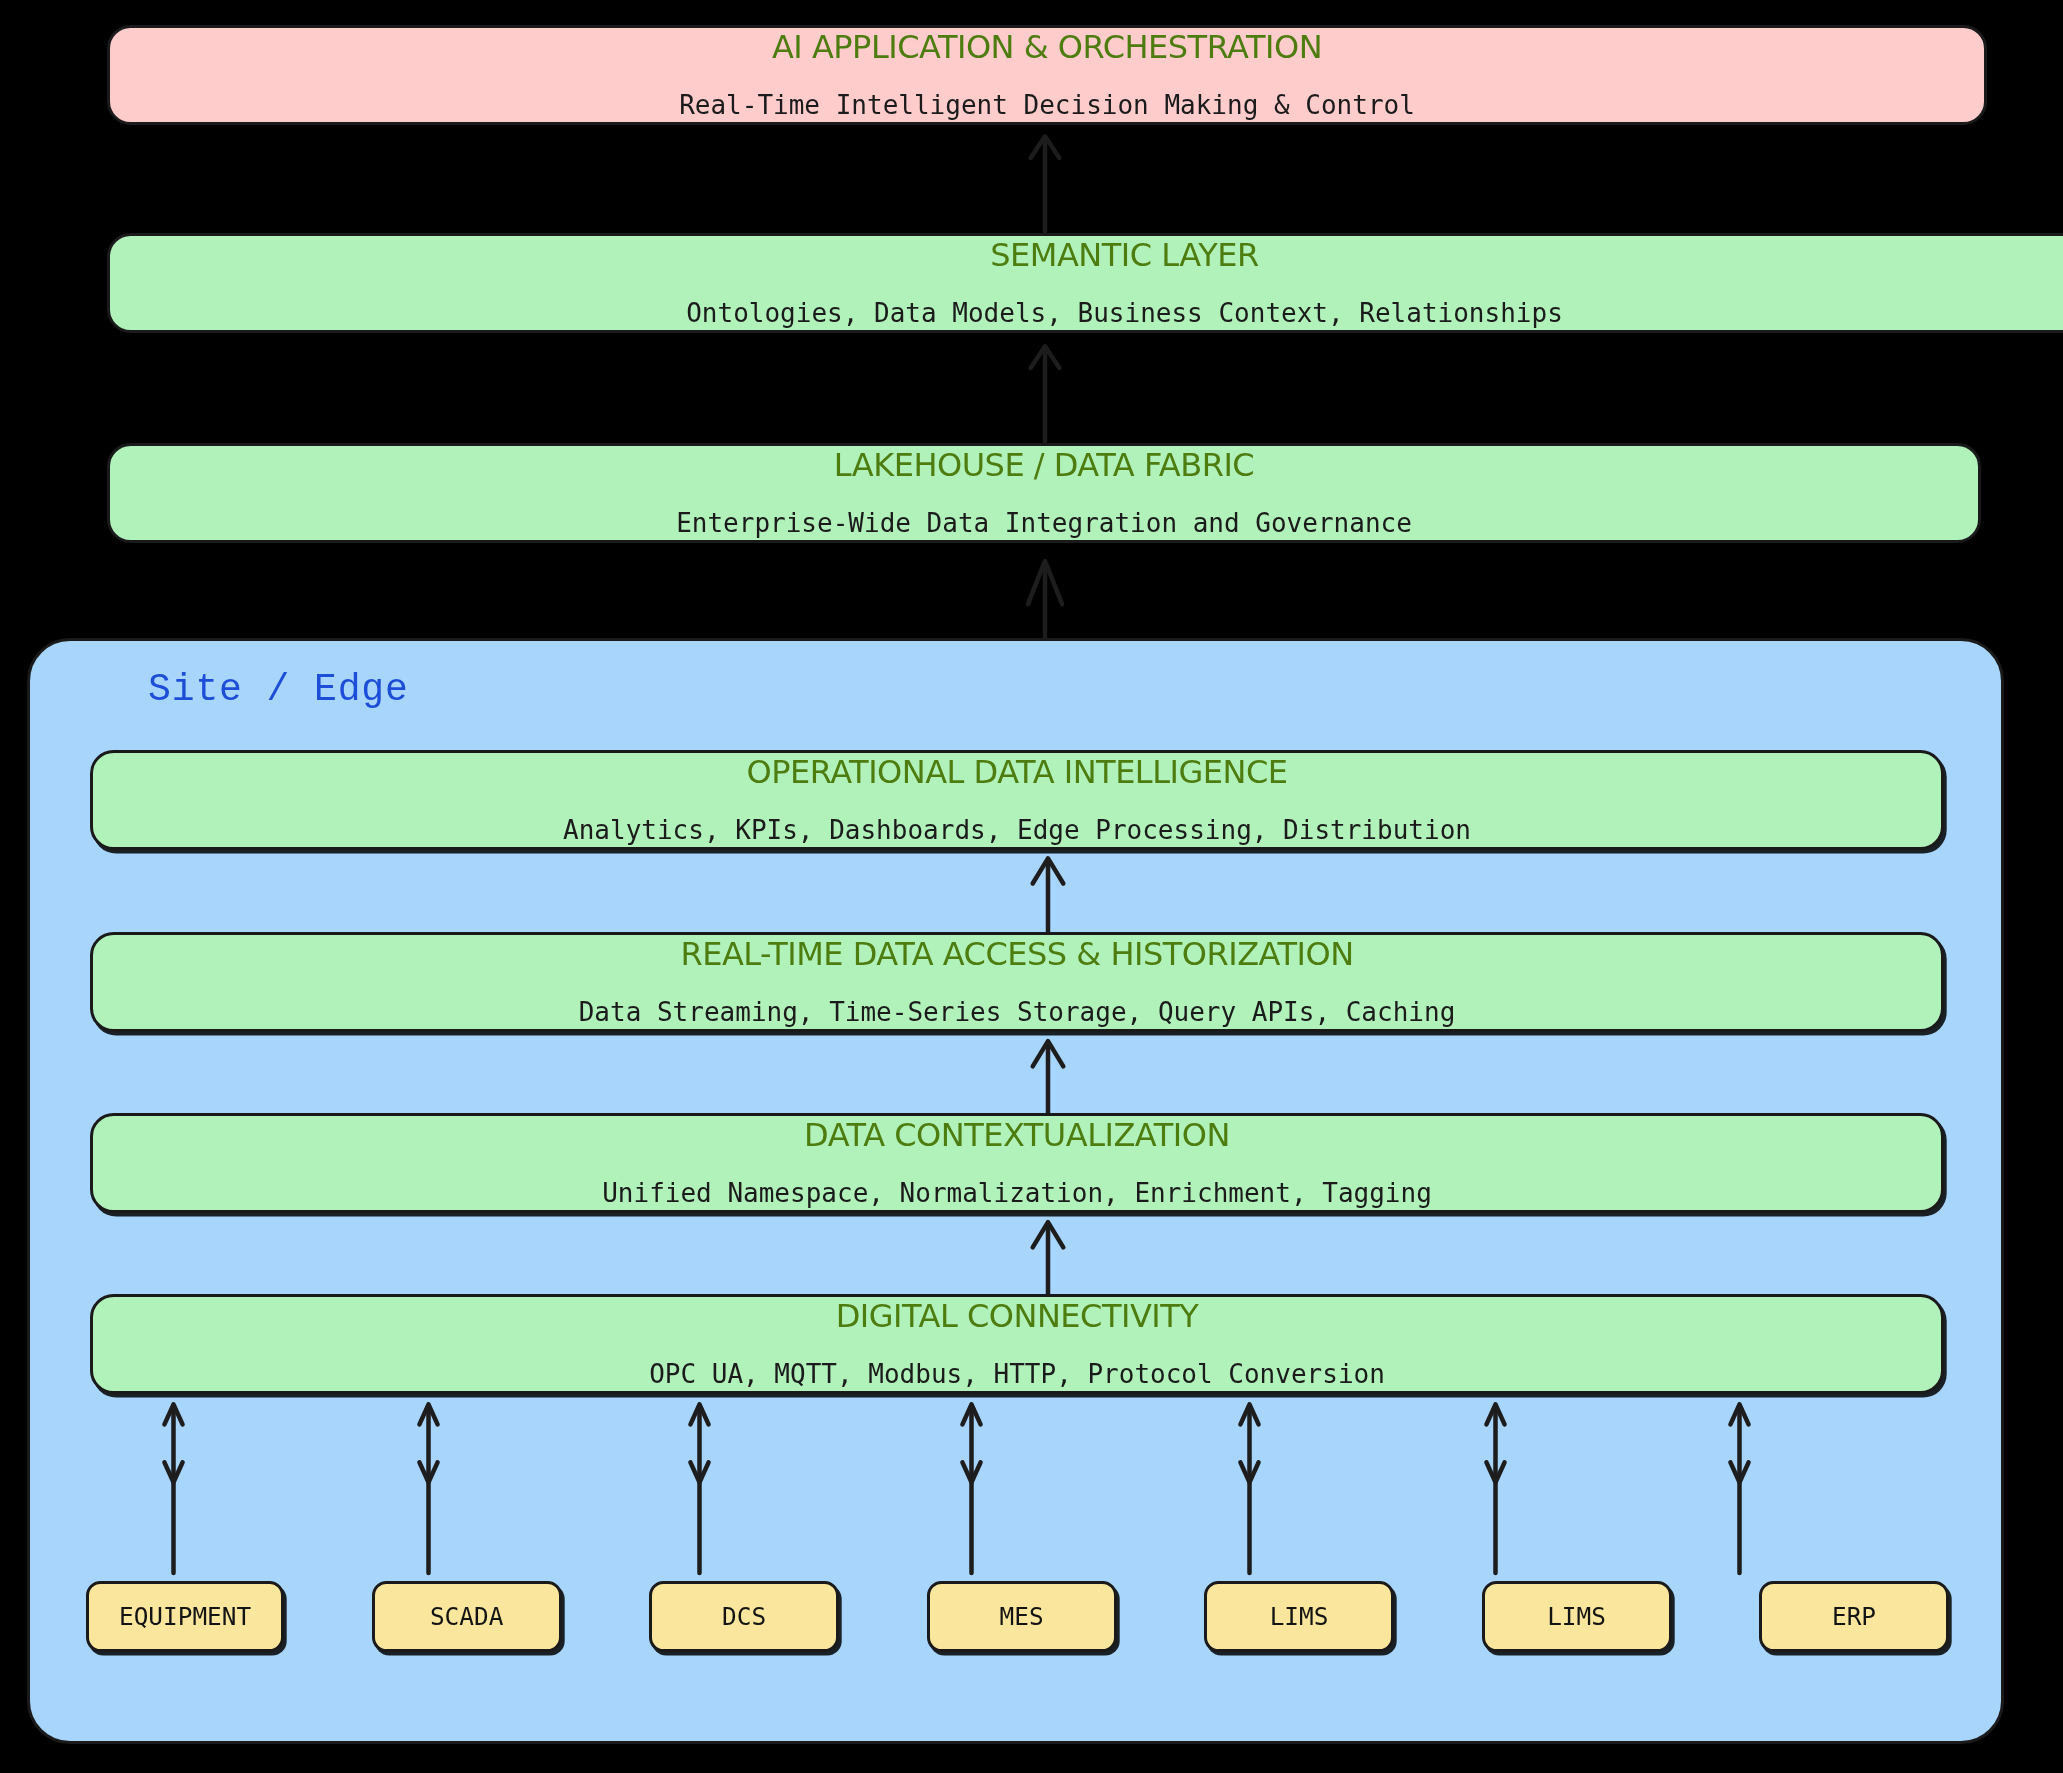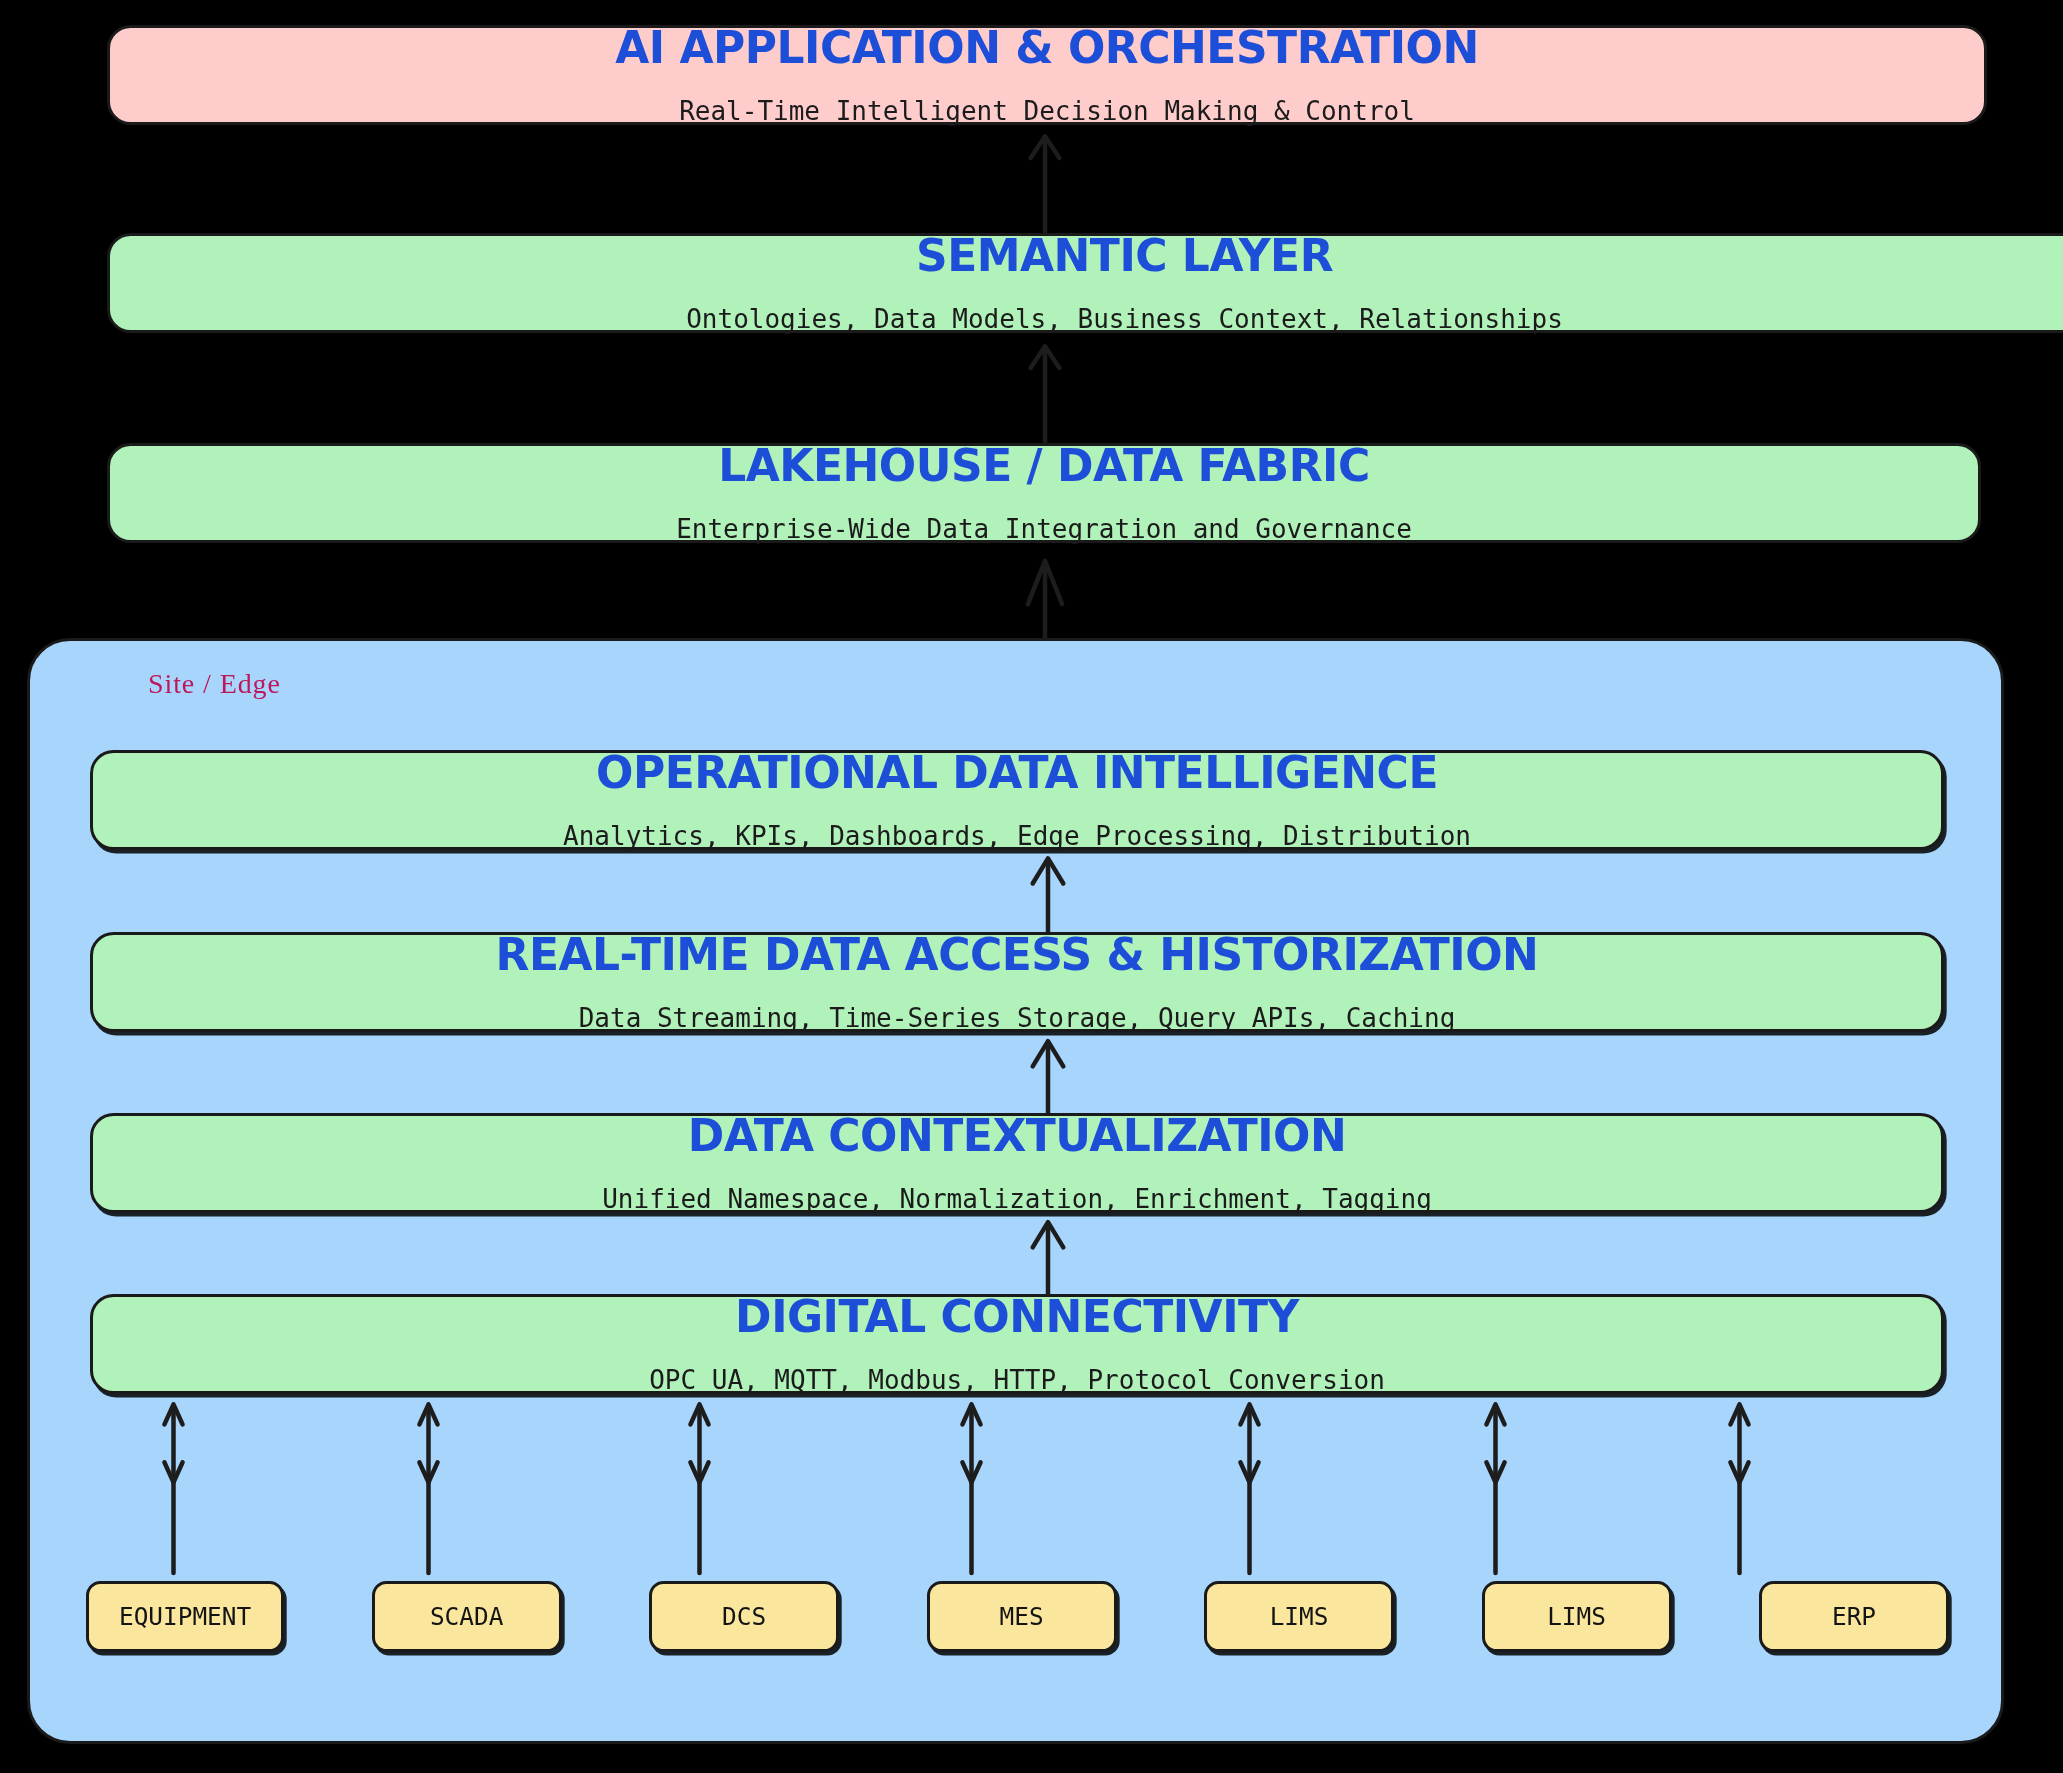--- a/index.html
+++ b/index.html
@@ -22,24 +22,24 @@
     border: 3.6px solid #1a1a1a;
     border-radius: 23.5px;
     display: flex;
     flex-direction: column;
     align-items: center;
     justify-content: center;
     box-shadow: 2.7px 3.6px 0 rgba(0,0,0,0.85);
   }
   .layer .ttl {
     font-family: "DejaVu Sans", sans-serif;
-    font-weight: bold;
-    font-size: 44px;
+    font-weight: normal;
+    font-size: 32px;
     letter-spacing: -0.5px;
-    color: #1d4ed8;
+    color: #4d7c0f;
     text-align: center;
     line-height: 1.1;
     white-space: nowrap;
   }
   .layer .sub {
     font-family: "DejaVu Sans Mono", monospace;
     font-size: 26px;
     color: #1b1b1b;
     text-align: center;
     margin-top: 24px;
@@ -60,23 +60,23 @@
     left: 27px; top: 638px;
     width: 1977px; height: 1106px;
     background: #a8d5fc;
     border: 3.6px solid #1a1a1a;
     border-radius: 43px;
     box-shadow: 2.7px 3.6px 0 rgba(0,0,0,0.85);
   }
   #site-edge-label {
     position: absolute;
     left: 118px; top: 27px;
-    font-family: Liberation Serif, serif;
-    font-size: 28px;
-    color: #be185d;
+    font-family: Liberation Mono, monospace;
+    font-size: 38px;
+    color: #1d4ed8;
     letter-spacing: 0.9px;
     white-space: nowrap;
   }
 
   
   #operational-data-intelligence { left: 60px; top: 109px; width: 1854px; height: 100px; }
   #realtime-data-access          { left: 60px; top: 291px; width: 1854px; height: 100px; }
   #data-contextualization        { left: 60px; top: 472px; width: 1854px; height: 100px; }
   #digital-connectivity          { left: 60px; top: 653px; width: 1854px; height: 100px; }
   .inner { position: absolute; }

